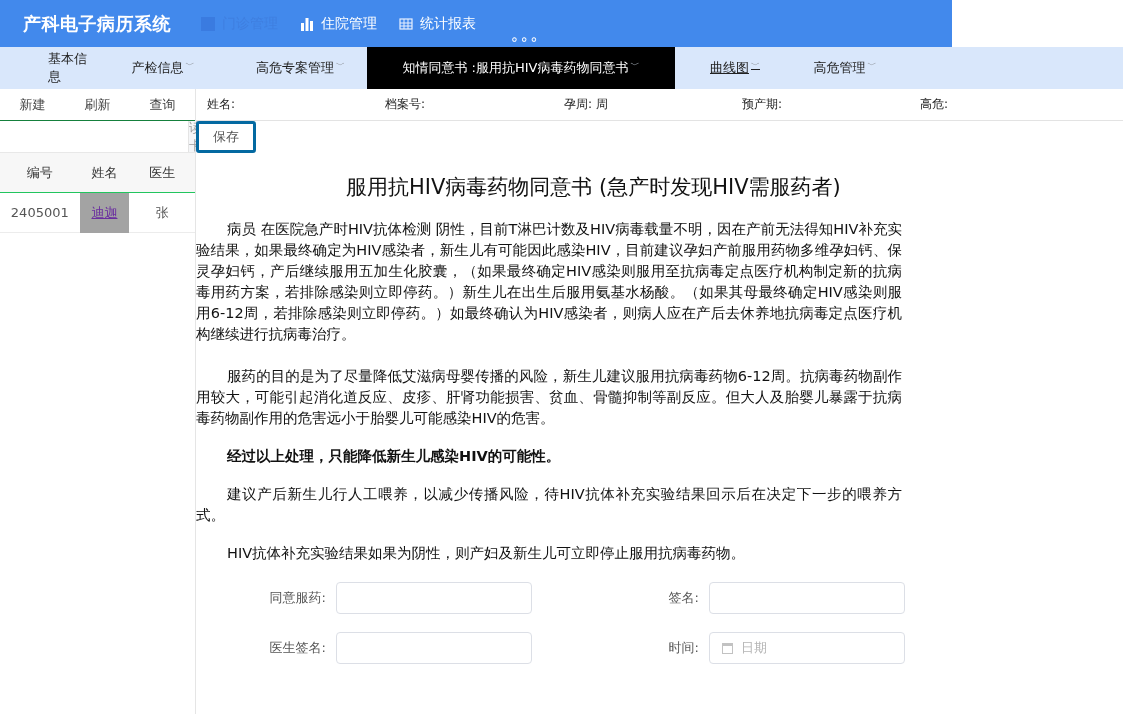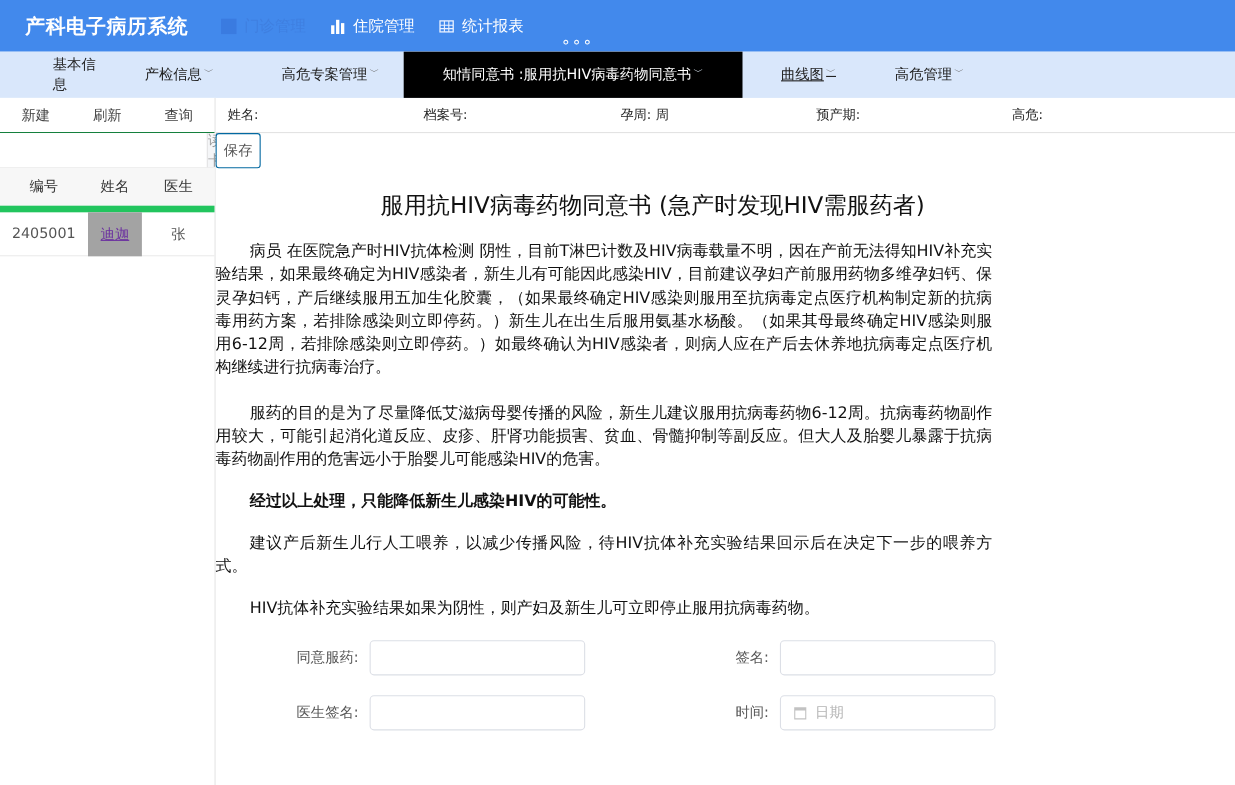--- a/index.html
+++ b/index.html
@@ -1,20 +1,20 @@
 <!DOCTYPE html>
 <html><head>
 <meta charset="utf-8">
 <style>
   * { box-sizing: border-box; margin: 0; padding: 0; }
   html, body { width: 1123px; height: 714px; overflow: hidden; background: #fff; }
   body { font-family: "DejaVu Sans", "Liberation Sans", sans-serif; color: #333; font-size: 13px; position: relative; }
 
   
-  .topbar { position: absolute; left: 0; top: 0; width: 1123px; height: 47px; background: #4289ec; display: flex; align-items: center; }
+  .topbar { position: absolute; left: 0; top: 0; width: 952px; height: 47px; background: #4289ec; display: flex; align-items: center; }
   .app-title { color: #fff; font-weight: bold; font-size: 18px; margin-left: 23px; width: 178px; letter-spacing: 0.5px; }
   .top-menu { display: flex; align-items: flex-end; height: 47px; }
   .top-item { display: flex; align-items: center; height: 47px; color: #fff; font-size: 14px; cursor: pointer; margin-right: 22px; }
   .top-item.faded { color: #3f7fe0; }
   .top-item .ico { width: 14px; height: 14px; margin-right: 7px; display: inline-block; }
   .more { color: #fff; font-size: 14px; letter-spacing: 1px; margin-left: 12px; }
 
   
   .subnav { position: absolute; left: 0; top: 47px; width: 1123px; height: 42px; background: #d9e7fb; display: flex; }
   .subnav-item { height: 42px; display: flex; align-items: center; justify-content: center; font-size: 13px; color: #222; cursor: pointer; }
@@ -22,33 +22,33 @@
   .subnav-item.active { background: #000000; color: #fff; }
   .subnav-item.active .chev { color: #e6f2ff; }
 
   
   .left { position: absolute; left: 0; top: 89px; width: 196px; height: 625px; border-right: 1px solid #e5e5e5; background: #fff; }
   .left-actions { display: flex; height: 32px; align-items: center; border-bottom: 1px solid #15803d; }
   .left-actions span { flex: 1; text-align: center; font-size: 13px; color: #444; cursor: pointer; }
   .card-row { display: flex; height: 32px; border-bottom: 1px solid #e8e8e8; }
   .card-input { flex: 1; border: none; outline: none; background: #fff; font-size: 13px; padding: 0 6px; }
   .card-btn { width: 52px; background: #f5f6f8; border-left: 1px solid #e4e4e4; color: #9a9a9a; font-size: 13px; display: flex; align-items: center; justify-content: center; cursor: pointer; }
-  .list-head { display: flex; height: 40px; background: #f7f7f7; border-bottom: 6px solid #22c55e; align-items: center; }
+  .list-head { display: flex; height: 40px; background: #f7f7f7; border-bottom: 1px solid #22c55e; align-items: center; }
   .list-head span { font-size: 13px; color: #333; text-align: center; }
   .list-row { display: flex; height: 40px; border-bottom: 1px solid #ececec; align-items: center; }
   .list-row span { font-size: 13px; color: #555; text-align: center; }
   .c1 { width: 80px; } .c2 { width: 50px; } .c3 { width: 66px; }
   .name-cell { height: 40px; display: flex; align-items: center; justify-content: center; background: #a3a3a3; color: #6b2fa0 !important; text-decoration: underline; cursor: pointer; }
 
   
   .info-bar { position: absolute; left: 196px; top: 89px; width: 927px; height: 32px; border-bottom: 1px solid #e3e3e3; display: flex; align-items: center; }
   .info-field { font-size: 12px; color: #222; display: flex; }
   .info-field .v { margin-left: 4px; }
 
-  .save-btn { position: absolute; left: 196px; top: 121px; width: 41px; height: 32px; border: 1px solid #0369a1; border-radius: 3px; background: #fff; color: #555; font-size: 13px; display: flex; align-items: center; justify-content: center; cursor: pointer; }
+  .save-btn { position: absolute; left: 196px; top: 121px; width: 60px; height: 32px; border: 3px solid #0369a1; border-radius: 3px; background: #fff; color: #555; font-size: 13px; display: flex; align-items: center; justify-content: center; cursor: pointer; }
 
   
   .doc { position: absolute; left: 196px; top: 153px; width: 710px; }
   .doc-title { position: absolute; left: 150px; top: 20px; font-size: 21px; color: #111; white-space: nowrap; }
   .para { position: absolute; left: 0; width: 706px; font-size: 14.5px; line-height: 21px; color: #111; text-indent: 31px; text-align: justify; }
   .p1 { top: 66px; }
   .p2 { top: 213px; }
   .p3 { top: 293px; font-weight: bold; }
   .p4 { top: 331px; }
   .p5 { top: 390px; }

